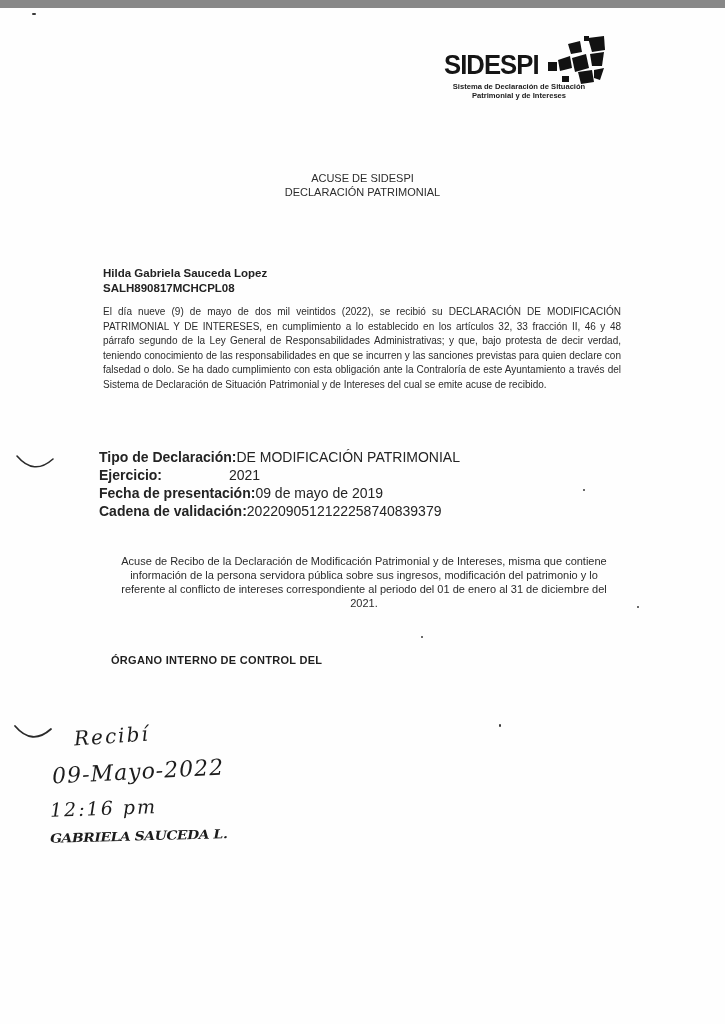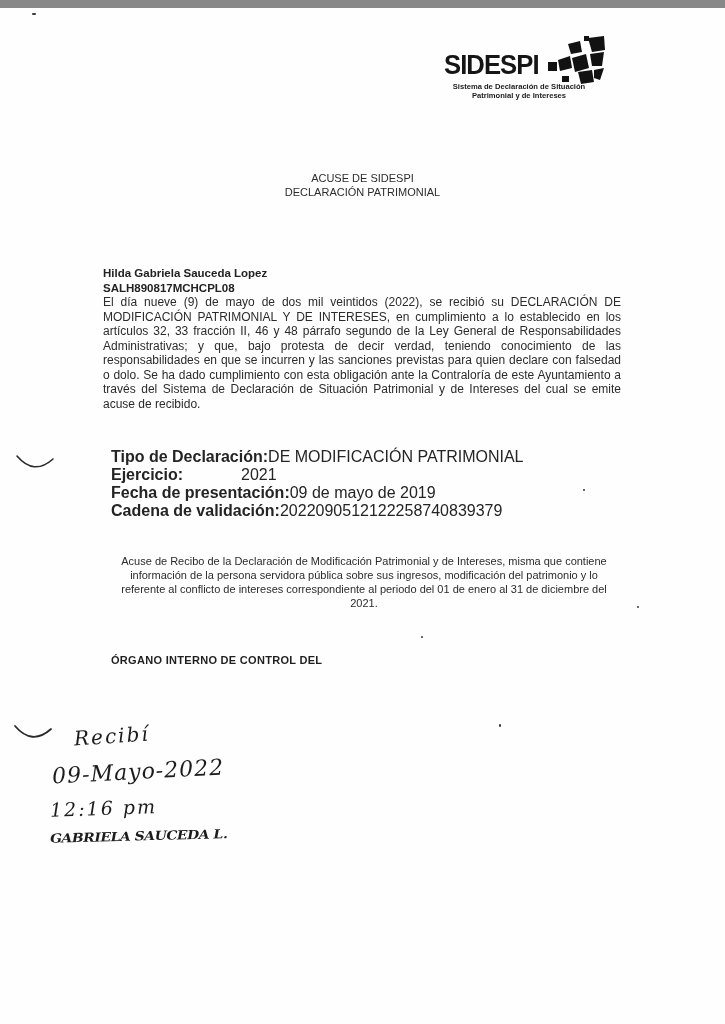--- a/index.html
+++ b/index.html
@@ -23,24 +23,24 @@
   .tagline{font-size:7.6px;font-weight:bold;line-height:9px;color:#1b1b1b;width:150px;}
   
   .title{
     position:absolute;top:163px;left:0;width:725px;
     text-align:center;font-size:11px;line-height:14px;color:#2d2d2d;
   }
   
   .recipient{position:absolute;top:258px;left:103px;font-size:11.5px;font-weight:bold;line-height:14.5px;color:#222;}
   
   .para1{
-    position:absolute;top:287px;left:103px;width:518px;
-    font-size:12px;line-height:14.5px;text-align:justify;color:#2b2b2b;
+    position:absolute;top:297px;left:103px;width:518px;
+    font-size:10px;line-height:14.5px;text-align:justify;color:#2b2b2b;
   }
-  .fields{position:absolute;top:440px;left:111px;font-size:16px;line-height:18px;color:#242424;}
+  .fields{position:absolute;top:440px;left:99px;font-size:14px;line-height:18px;color:#242424;}
   .field-row{white-space:nowrap;}
   .field-label{display:inline-block;min-width:130px;font-weight:bold;}
   .para2{
     position:absolute;top:546px;left:111px;width:506px;
     font-size:11px;line-height:14px;color:#2b2b2b;text-align:center;
   }
   .organ{position:absolute;top:646px;left:111px;font-size:11px;font-weight:bold;letter-spacing:0.3px;color:#1f1f1f;}
   
   .hw{
     position:absolute;

